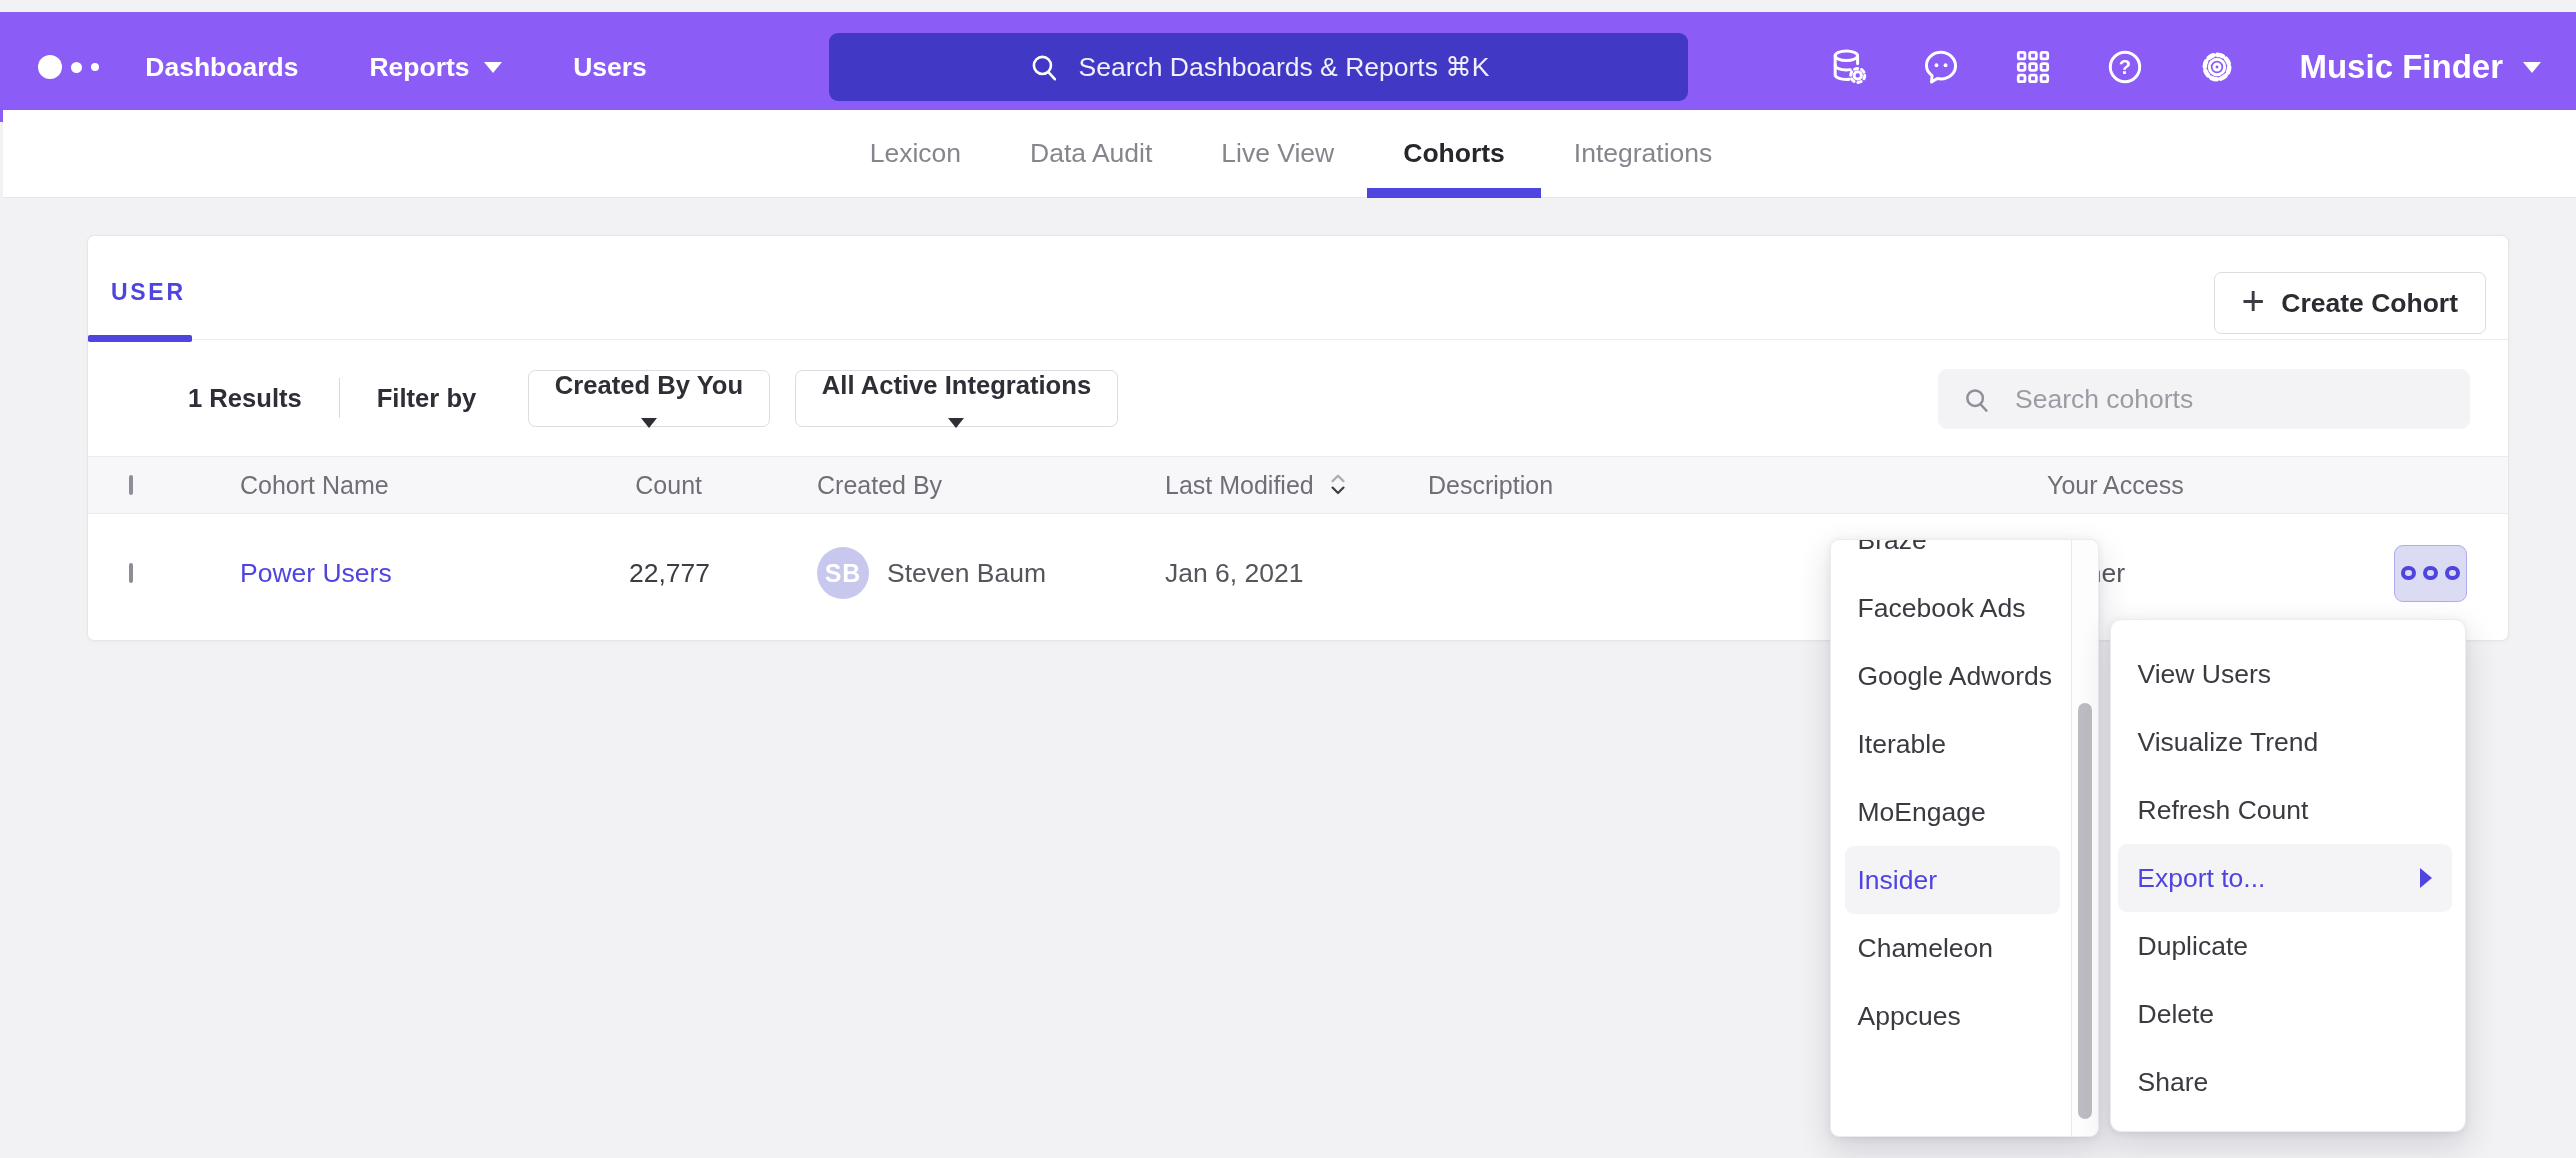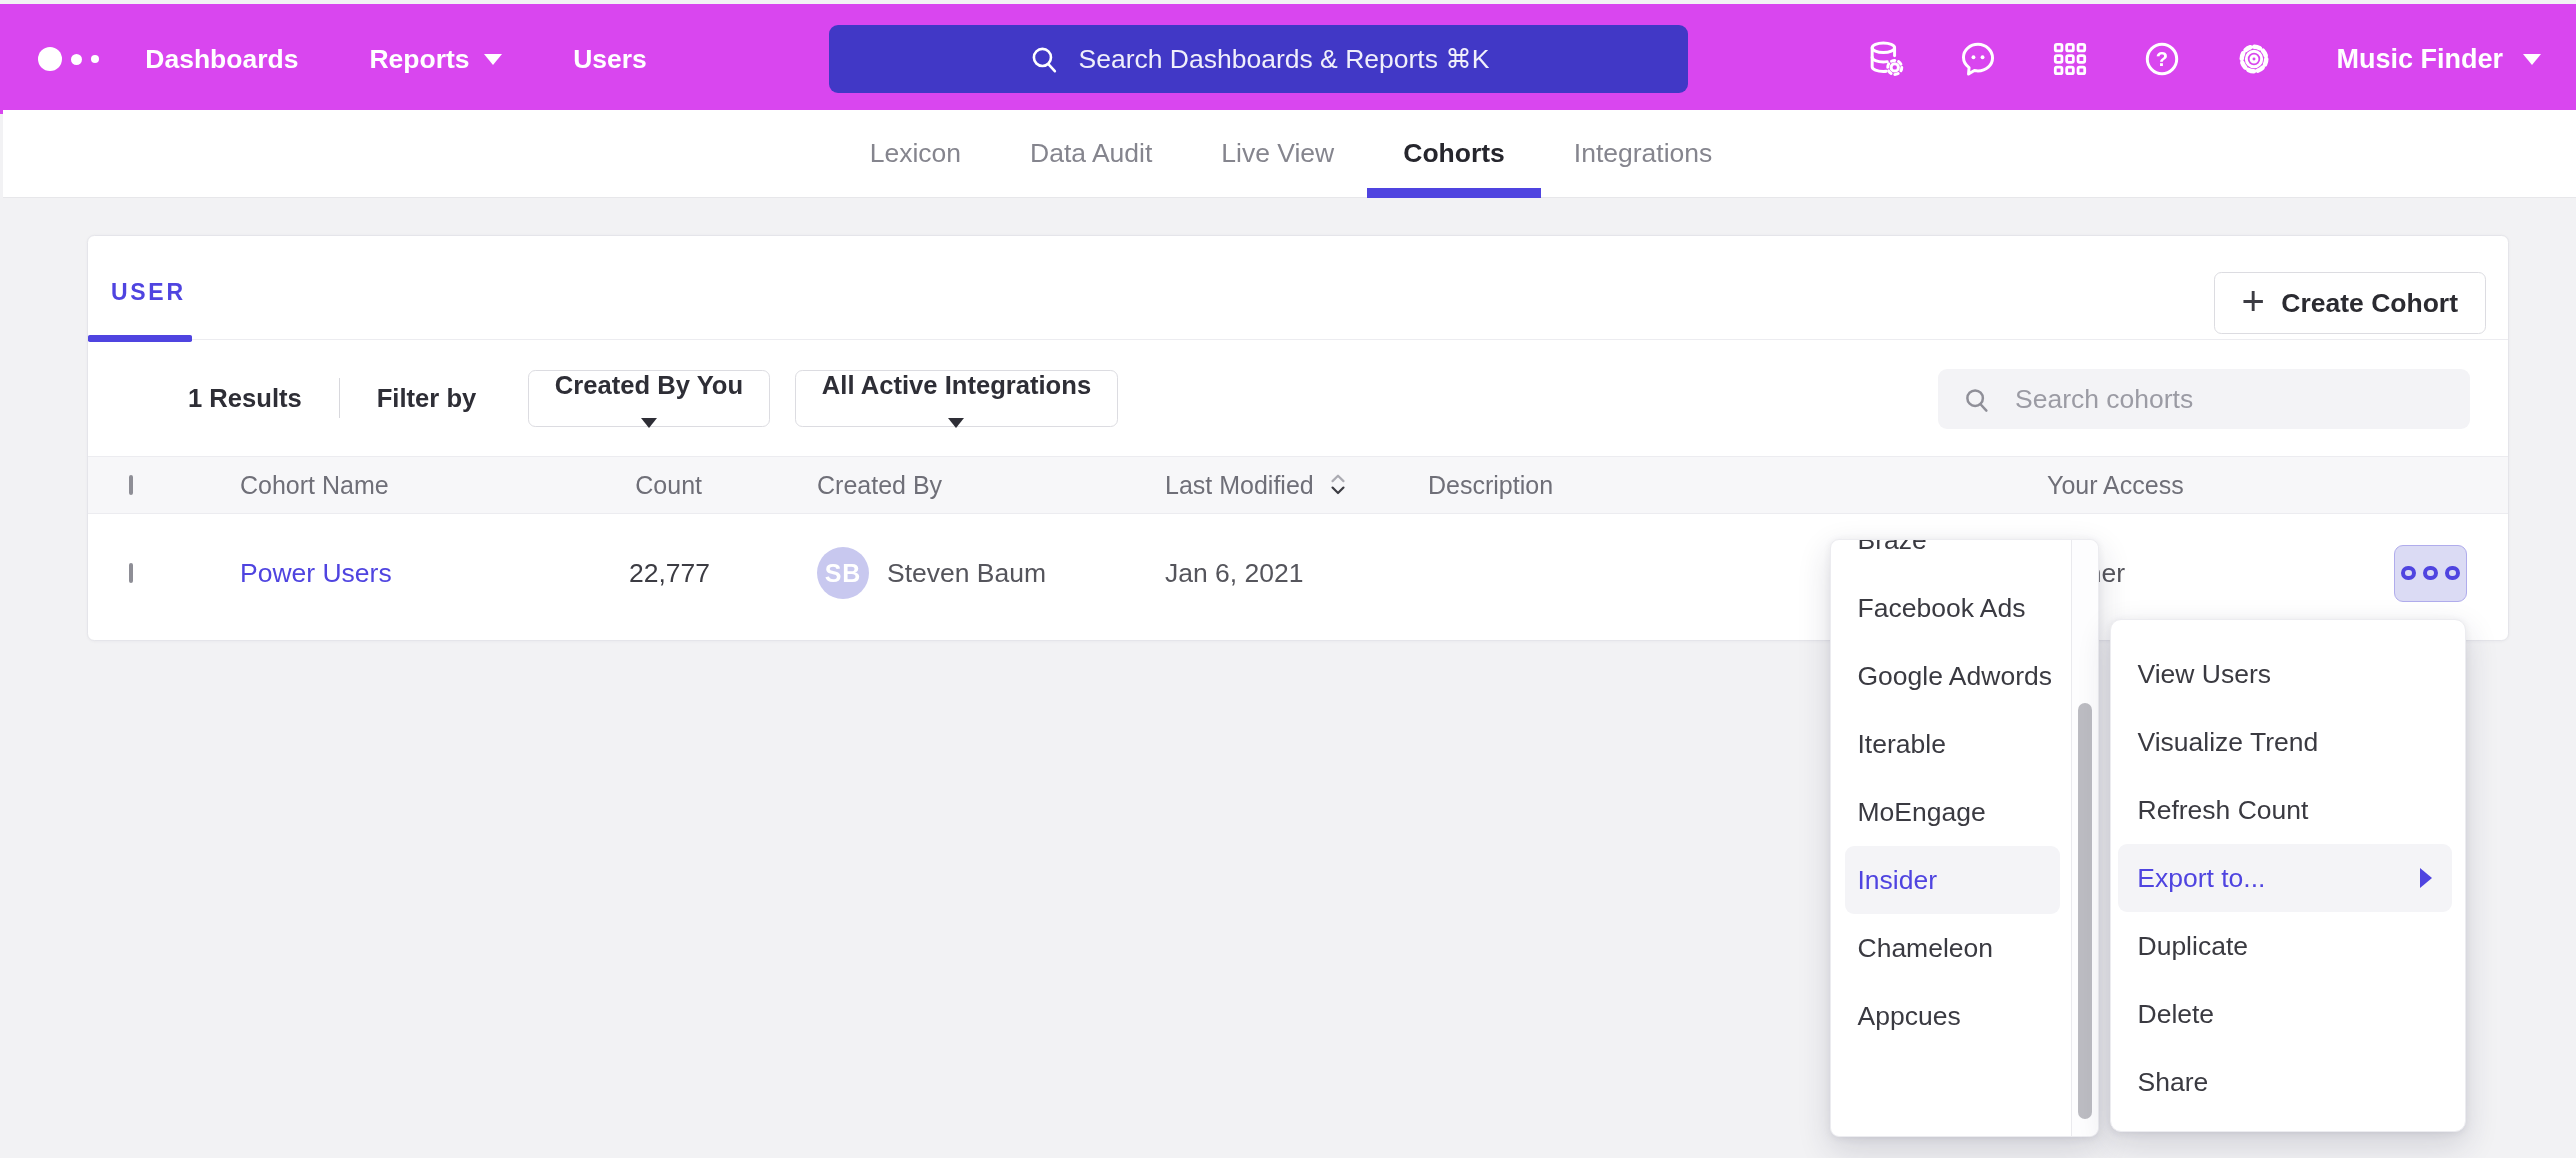--- a/index.html
+++ b/index.html
@@ -6,22 +6,22 @@
   html, body { width: 2576px; height: 1158px; overflow: hidden; }
   body {
     font-family: "Liberation Sans", "DejaVu Sans", sans-serif;
     background: #F2F2F4;
     position: relative;
     color: #2E2E36;
   }
 
   
   .topbar {
-    position: absolute; top: 4px; left: 0; width: 2576px; height: 110px;
-    background: #d946ef; display: flex; align-items: center;
+    position: absolute; top: 12px; left: 0; width: 2576px; height: 110px;
+    background: #8b5cf6; display: flex; align-items: center;
   }
   .logo { display: flex; align-items: center; gap: 9px; margin-left: 38px; width: 100px; cursor: pointer; }
   .logo .d1 { width: 24px; height: 24px; border-radius: 50%; background: #fff; }
   .logo .d2 { width: 11px; height: 11px; border-radius: 50%; background: #fff; }
   .logo .d3 { width: 8.2px; height: 8.2px; border-radius: 50%; background: #fff; }
   .topnav { display: flex; align-items: center; gap: 71px; margin-left: 7.3px; }
   .topnav .nav-item {
     color: #fff; font-size: 26.5px; font-weight: 600; text-decoration: none;
     display: flex; align-items: center; gap: 14.6px; cursor: pointer;
   }
@@ -33,21 +33,21 @@
   .topbar-search {
     position: absolute; left: 829px; top: 21px; width: 859px; height: 68px;
     background: #4138C6; border-radius: 9px;
     display: flex; align-items: center; justify-content: center; gap: 18px;
     color: rgba(255,255,255,0.92); cursor: text;
   }
   .topbar-search span { font-size: 26.5px; }
   .topbar-right { position: absolute; right: 35px; top: 0; height: 110px; display: flex; align-items: center; gap: 48px; }
   .icon-btn { width: 44px; height: 44px; display: flex; align-items: center; justify-content: center; cursor: pointer; }
   .icon-btn svg { width: 42px; height: 42px; stroke: #fff; fill: none; stroke-width: 1.7; stroke-linecap: round; stroke-linejoin: round; }
-  .account { display: flex; align-items: center; gap: 20px; color: #fff; font-size: 27px; font-weight: 700; margin-left: 12.8px; cursor: pointer; }
+  .account { display: flex; align-items: center; gap: 20px; color: #fff; font-size: 33px; font-weight: 700; margin-left: 12.8px; cursor: pointer; }
 
   
   .tabsbar {
     position: absolute; top: 110px; left: 3px; width: 2576px; height: 88px;
     background: #fff; border-bottom: 0.9px solid #E7E7EA;
     display: flex; align-items: center; justify-content: center; gap: 69px;
   }
   .tab { position: relative; height: 88px; display: flex; align-items: center; font-size: 26.5px; color: #85858E; cursor: pointer; }
   .tab.active { color: #26262D; font-weight: 600; }
   .tab.active::after {

